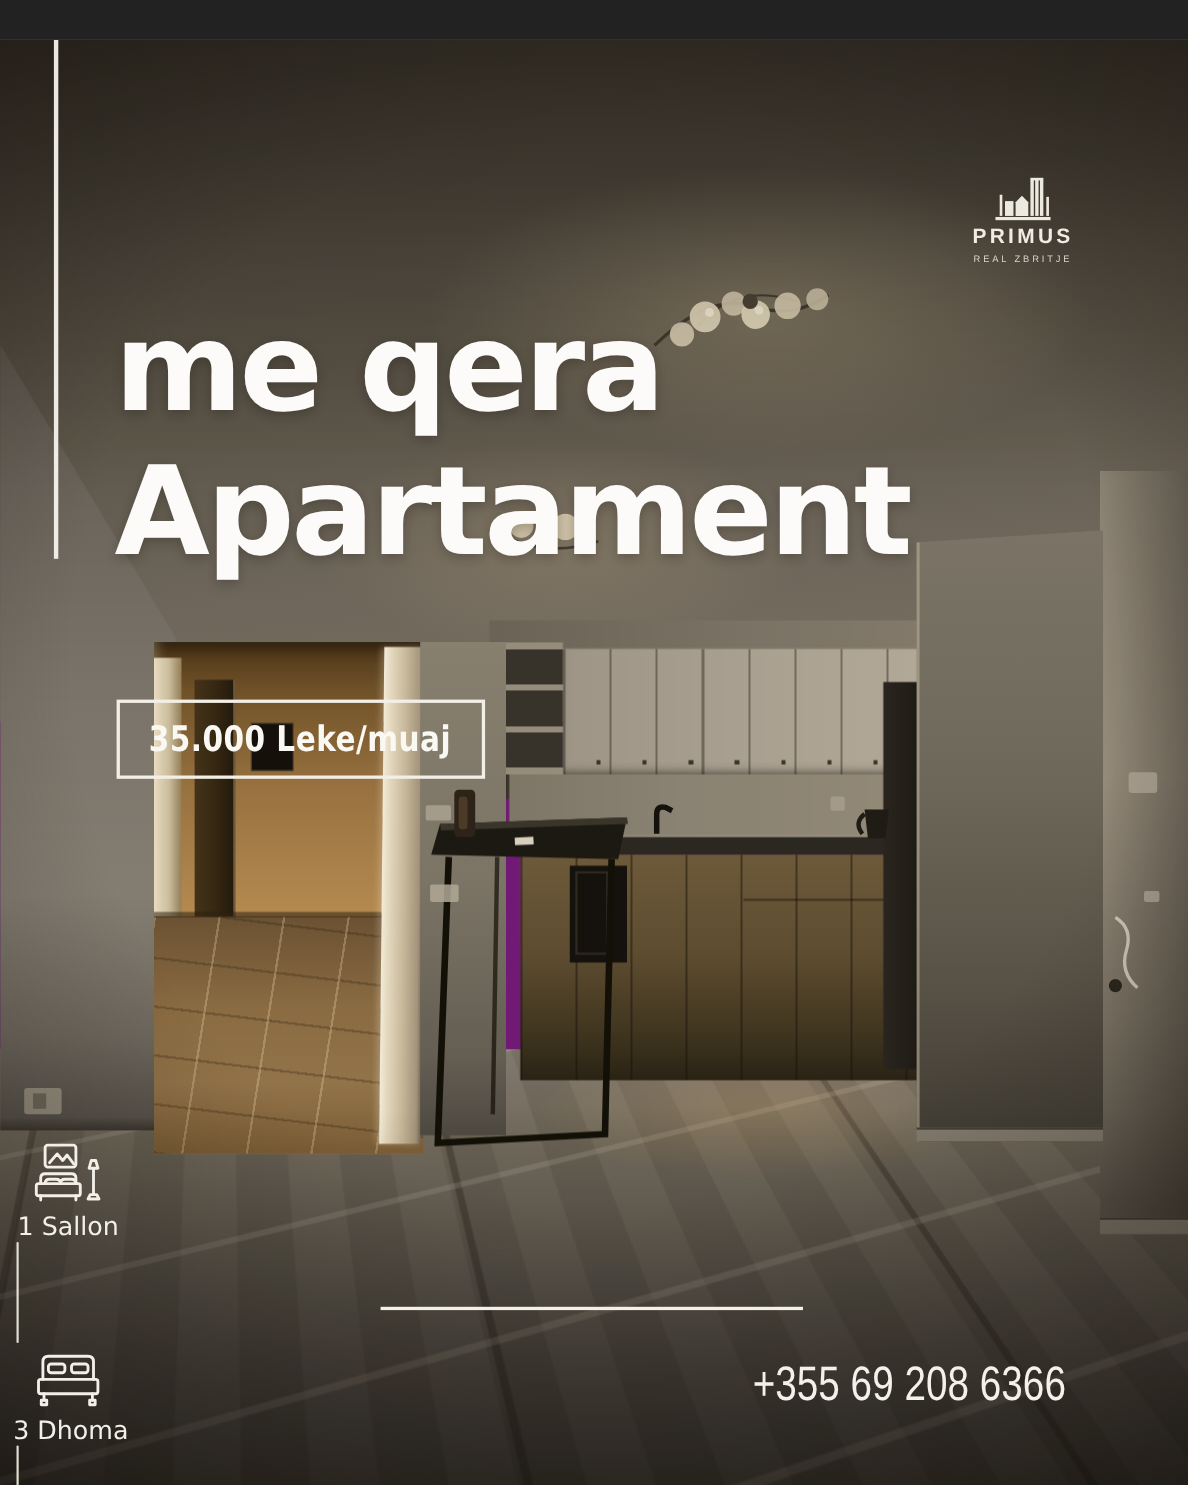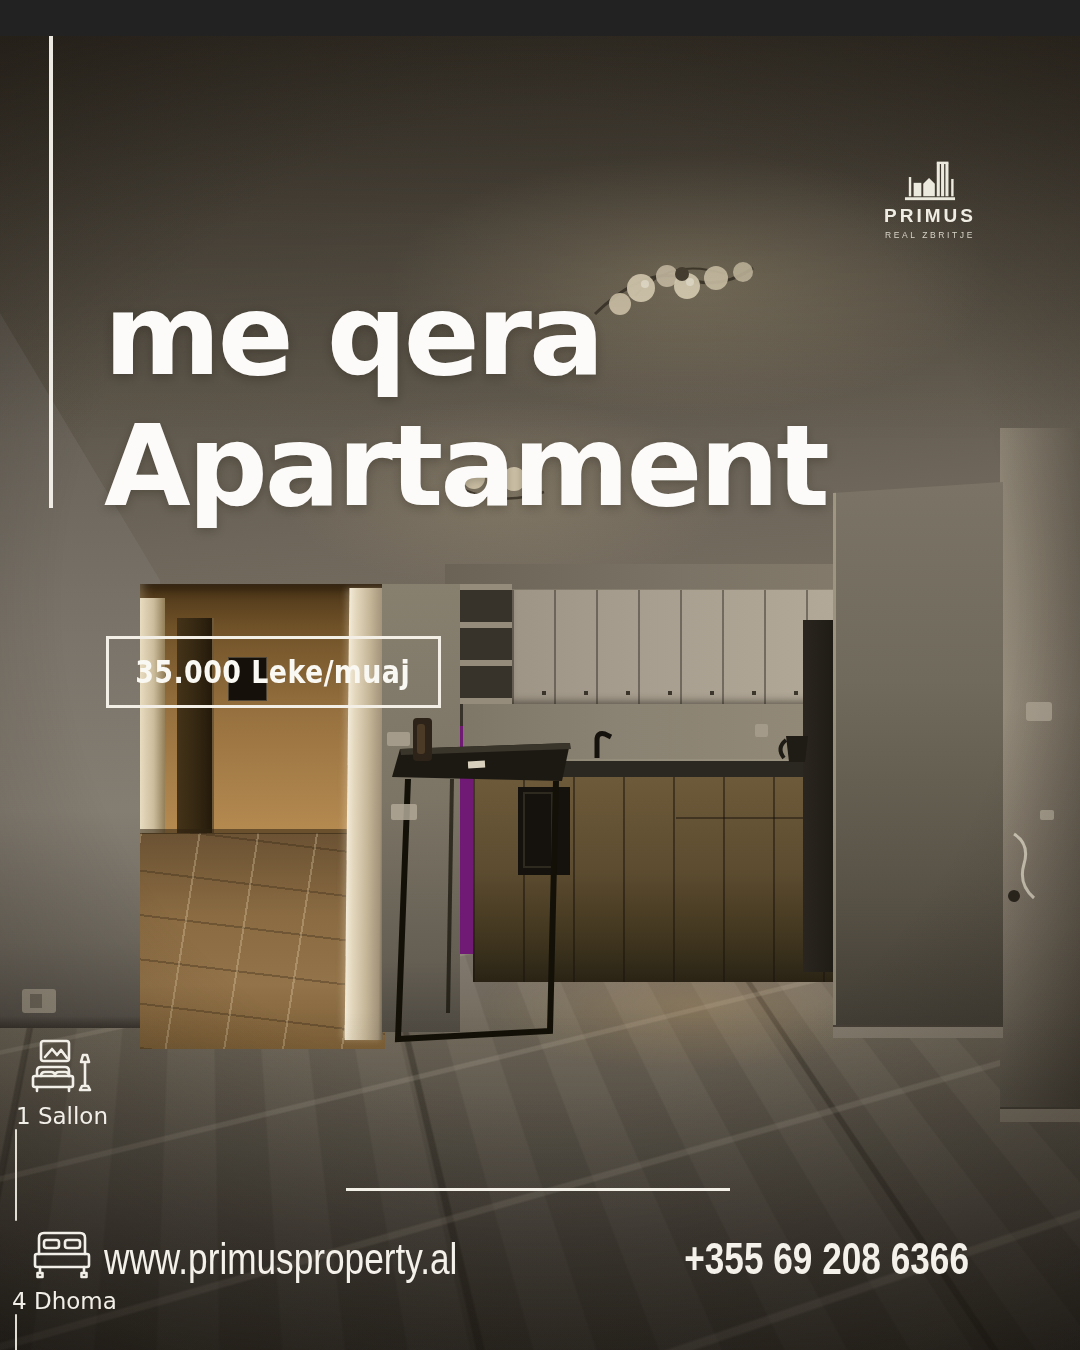--- a/index.html
+++ b/index.html
@@ -142,21 +142,21 @@
   .feat .ficon{height:60px;display:flex;align-items:flex-end;justify-content:center;}
   .feat .flabel{margin-top:7px;font-size:23px;font-weight:500;white-space:nowrap;letter-spacing:0;}
   .fdivider{width:2px;height:92px;margin:0 7px;background:#ece7db;border-radius:1px;opacity:.95;}
 
   .hline{position:absolute;left:346px;top:1152px;width:384px;height:3px;background:#f3f0e8;z-index:10;}
 
   .footer-web{position:absolute;left:104px;top:1198px;z-index:10;color:#f4f1ea;
     font-family:"Liberation Sans",sans-serif;font-size:44px;font-weight:400;white-space:nowrap;}
   .footer-web>span{display:inline-block;transform:scaleX(.8);transform-origin:0 50%;}
   .footer-phone{position:absolute;right:111px;top:1198px;z-index:10;color:#f4f1ea;
-    font-family:"Liberation Sans",sans-serif;font-size:44px;font-weight:700;white-space:nowrap;}
+    font-family:"Liberation Sans",sans-serif;font-size:44px;font-weight:400;white-space:nowrap;}
   .footer-phone>span{display:inline-block;transform:scaleX(.8);transform-origin:100% 50%;}
 
   svg{display:block;}
 </style>
 </head>
 <body>
 
 <div class="poster">
 
   <div class="ceiling"></div>
@@ -308,21 +308,21 @@
         <svg width="66" height="58" viewBox="0 0 66 58" fill="none" stroke="#f2efe9" stroke-width="2.6" stroke-linecap="round" stroke-linejoin="round">
           <path d="M10,31 v-16 q0,-5 5,-5 h36 q5,0 5,5 v16"></path>
           <rect x="15" y="17" width="15" height="8" rx="2.5"></rect>
           <rect x="36" y="17" width="15" height="8" rx="2.5"></rect>
           <rect x="6" y="31" width="54" height="13" rx="2"></rect>
           <path d="M11,44 v6 M55,44 v6"></path>
           <rect x="8.5" y="50" width="5" height="4"></rect>
           <rect x="52.5" y="50" width="5" height="4"></rect>
         </svg>
       </div>
-      <div class="flabel">4 Dhoma</div>
+      <div class="flabel">3 Dhoma</div>
     </div>
 
     <div class="fdivider"></div>
 
 
     <div class="fdivider"></div>
 
     <div class="feat">
       <div class="ficon">
         <svg width="60" height="58" viewBox="0 0 60 58" fill="none" stroke="#f2efe9" stroke-width="2.6" stroke-linecap="round" stroke-linejoin="round">
@@ -338,20 +338,17 @@
       <div class="flabel">Kati 7</div>
     </div>
 
     <div class="fdivider"></div>
 
 
   </div>
 
   <div class="hline"></div>
 
-  <div class="footer-web">
-    <span>www.primusproperty.al</span>
-  </div>
   <div class="footer-phone">
     <span>+355 69 208 6366</span>
   </div>
 
 </div>
 
 </body></html>

